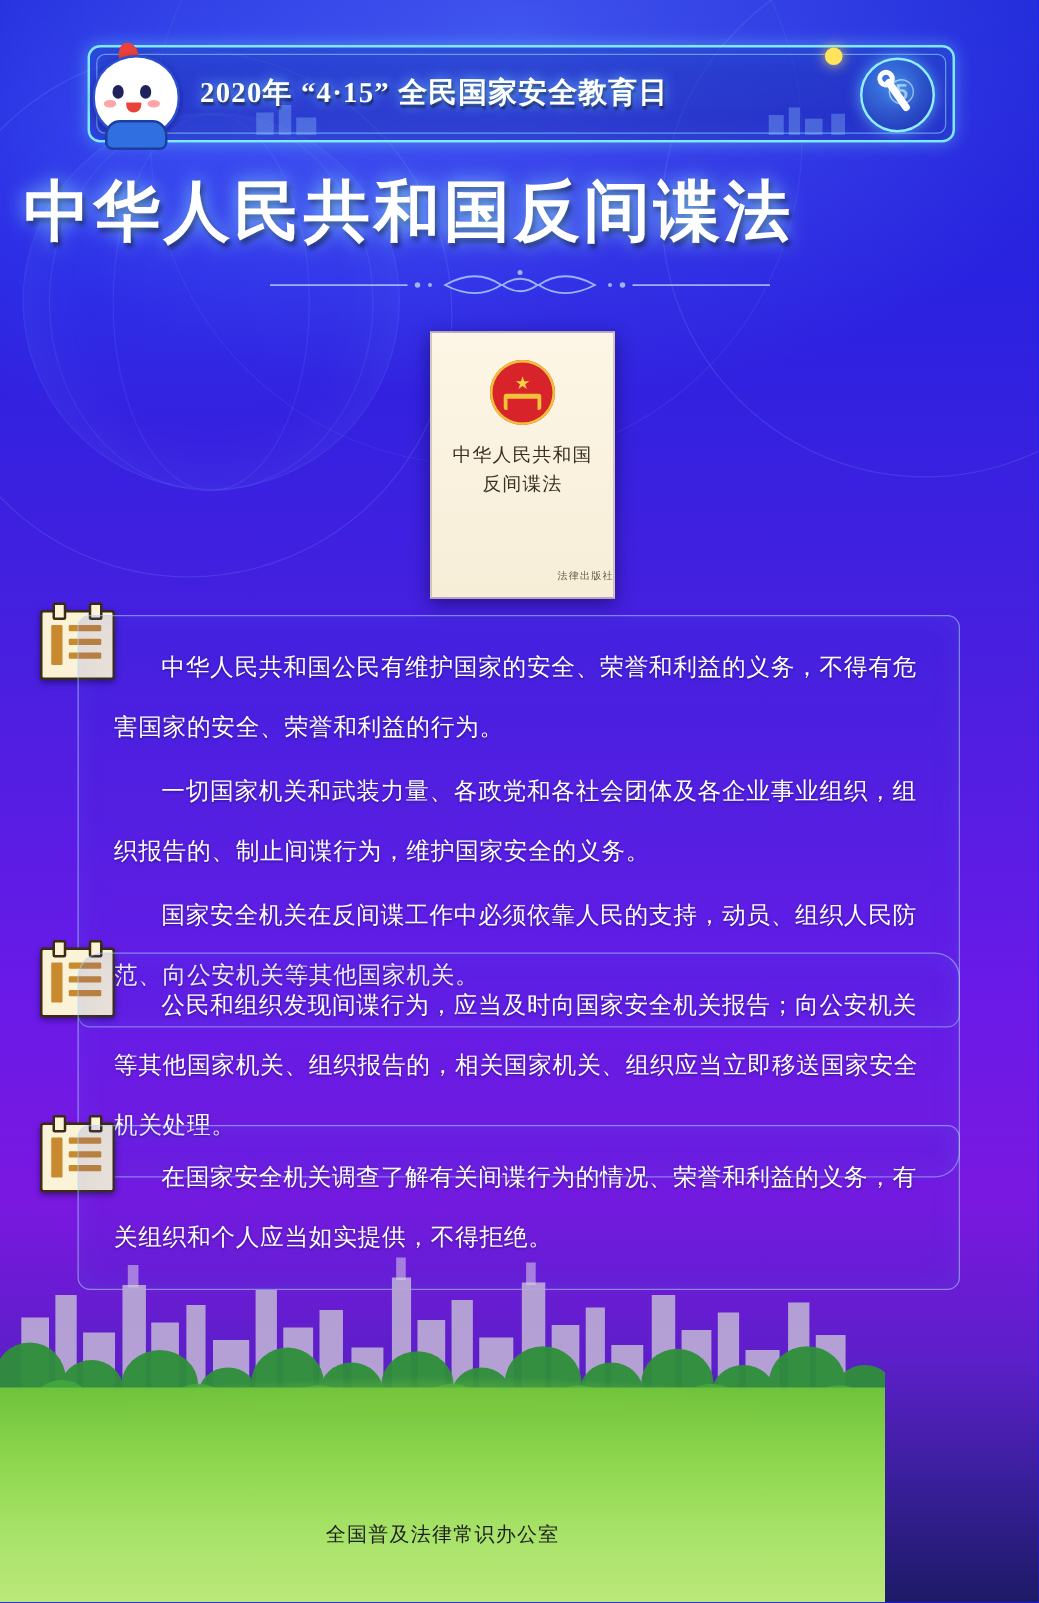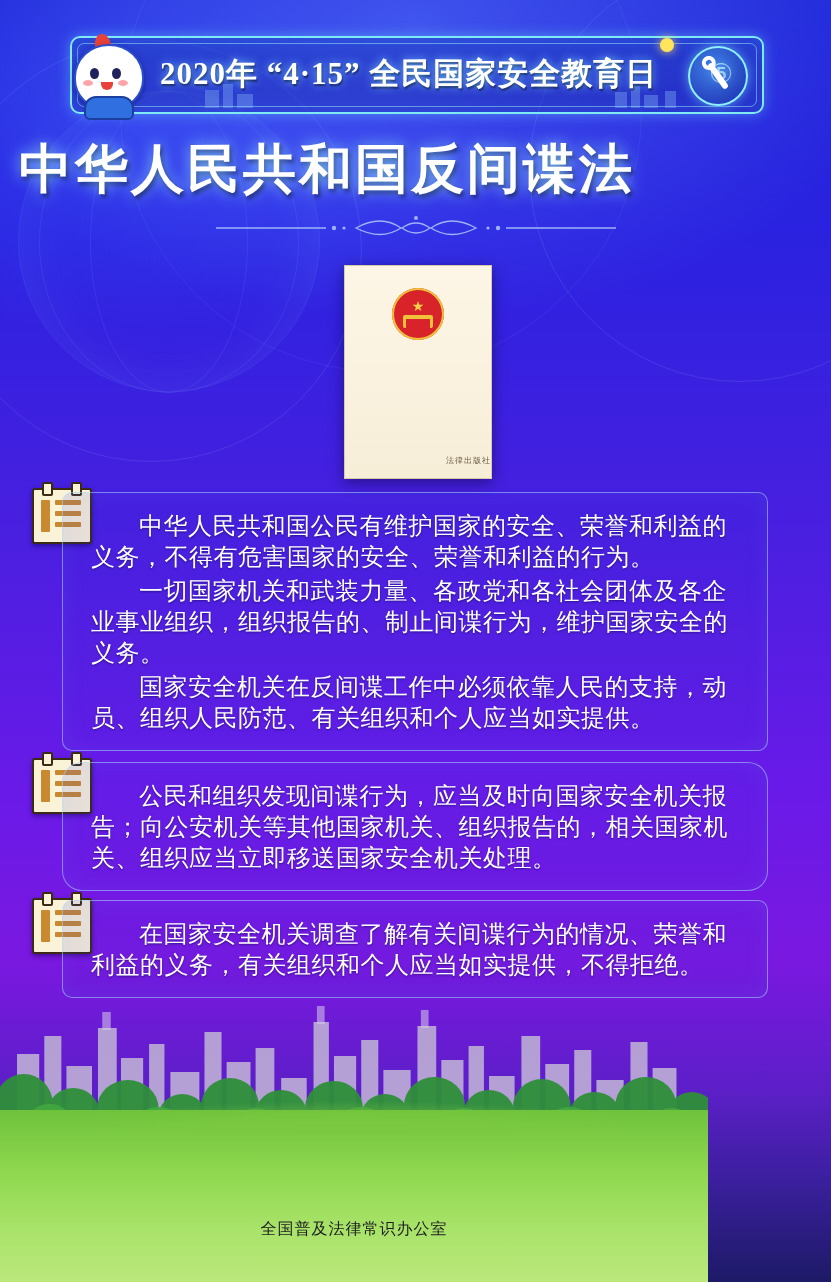--- a/index.html
+++ b/index.html
@@ -67,21 +67,21 @@
     border: 1px solid rgba(160,240,255,0.5);
     border-radius: 7px;
   }
   .banner-title {
     position: absolute;
     left: 88px;
     top: 50%;
     transform: translateY(-52%);
     font-family: "Liberation Serif", serif;
     font-weight: bold;
-    font-size: 31px;
+    font-size: 23px;
     letter-spacing: 1px;
     color: #ffffff;
     text-shadow: 0 0 10px rgba(120,210,255,0.9), 1px 2px 2px rgba(0,0,40,0.8);
     white-space: nowrap;
   }
   .banner-num {
     position: absolute;
     left: 637px;
     top: 50%;
     transform: translateY(-52%);
@@ -296,22 +296,22 @@
     border: 1px solid rgba(170,220,255,0.55);
     border-radius: 10px;
     background: rgba(60,50,220,0.10);
     box-shadow: inset 0 0 24px rgba(120,160,255,0.10);
     box-sizing: border-box;
     padding: 18px 24px 16px 28px;
   }
   .article p {
     margin: 0 0 3px 0;
     font-family: "Liberation Serif", serif;
-    font-size: 24px;
-    line-height: 31px;
+    font-size: 19px;
+    line-height: 48px;
     color: #ffffff;
     text-indent: 2em;
     letter-spacing: 0.5px;
     text-shadow: 0 1px 2px rgba(0,0,60,0.5);
   }
   .article p:last-child { margin-bottom: 0; }
   #article-1 { top: 492px; }
   #article-2 { top: 762px; border-radius: 20px; }
   #article-3 { top: 900px; }
 
@@ -453,33 +453,37 @@
       </g>
     </svg>
   </div>
 
   <div class="book">
     <div class="emblem">
       <div class="circ"></div>
       <div class="star">★</div>
       <div class="gate"></div>
     </div>
+    <div class="book-title">
+      <div>中华人民共和国</div>
+      <div>反间谍法</div>
+    </div>
     <div class="book-pub">法律出版社</div>
   </div>
 
   <div class="doc-icon" id="doc-icon-1">
     <div class="bar v"></div>
     <div class="bar b1"></div>
     <div class="bar b2"></div>
     <div class="bar b3"></div>
   </div>
   <div class="article" id="article-1">
     <p>中华人民共和国公民有维护国家的安全、荣誉和利益的义务，不得有危害国家的安全、荣誉和利益的行为。</p>
     <p>一切国家机关和武装力量、各政党和各社会团体及各企业事业组织，组织报告的、制止间谍行为，维护国家安全的义务。</p>
-    <p>国家安全机关在反间谍工作中必须依靠人民的支持，动员、组织人民防范、有关组织和个人应当如实提供。</p>
+    <p>国家安全机关在反间谍工作中必须依靠人民的支持，动员、组织人民防范、向公安机关等其他国家机关。</p>
   </div>
 
   <div class="doc-icon" id="doc-icon-2">
     <div class="bar v"></div>
     <div class="bar b1"></div>
     <div class="bar b2"></div>
     <div class="bar b3"></div>
   </div>
   <div class="article" id="article-2">
     <p>公民和组织发现间谍行为，应当及时向国家安全机关报告；向公安机关等其他国家机关、组织报告的，相关国家机关、组织应当立即移送国家安全机关处理。</p>

